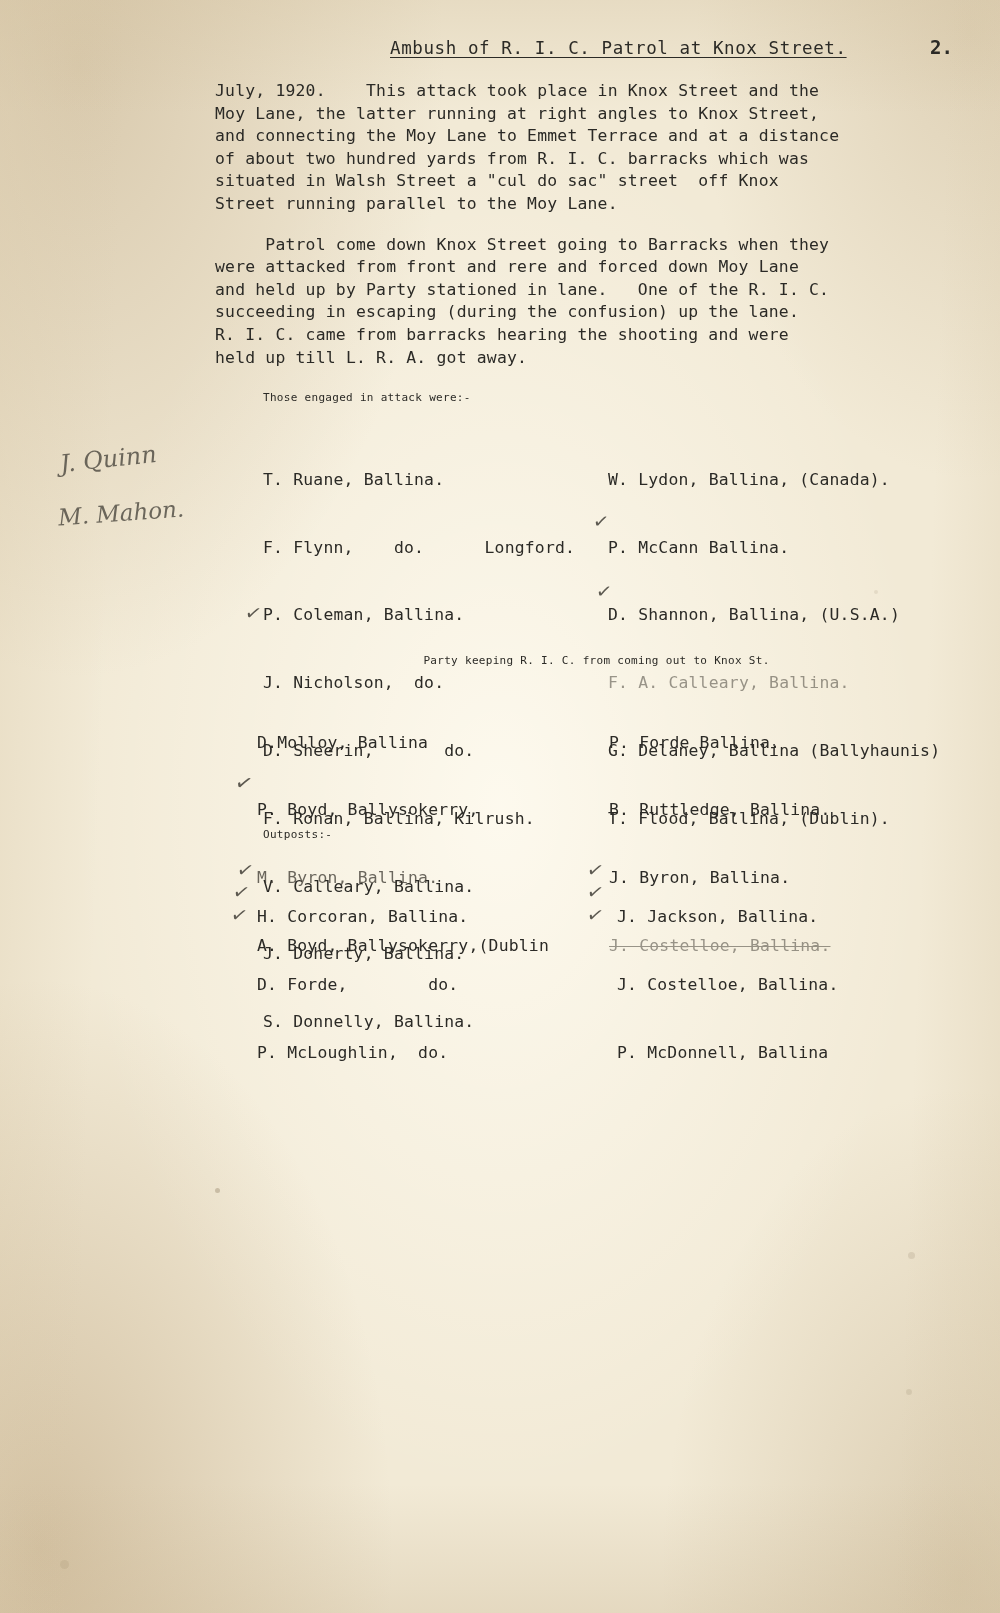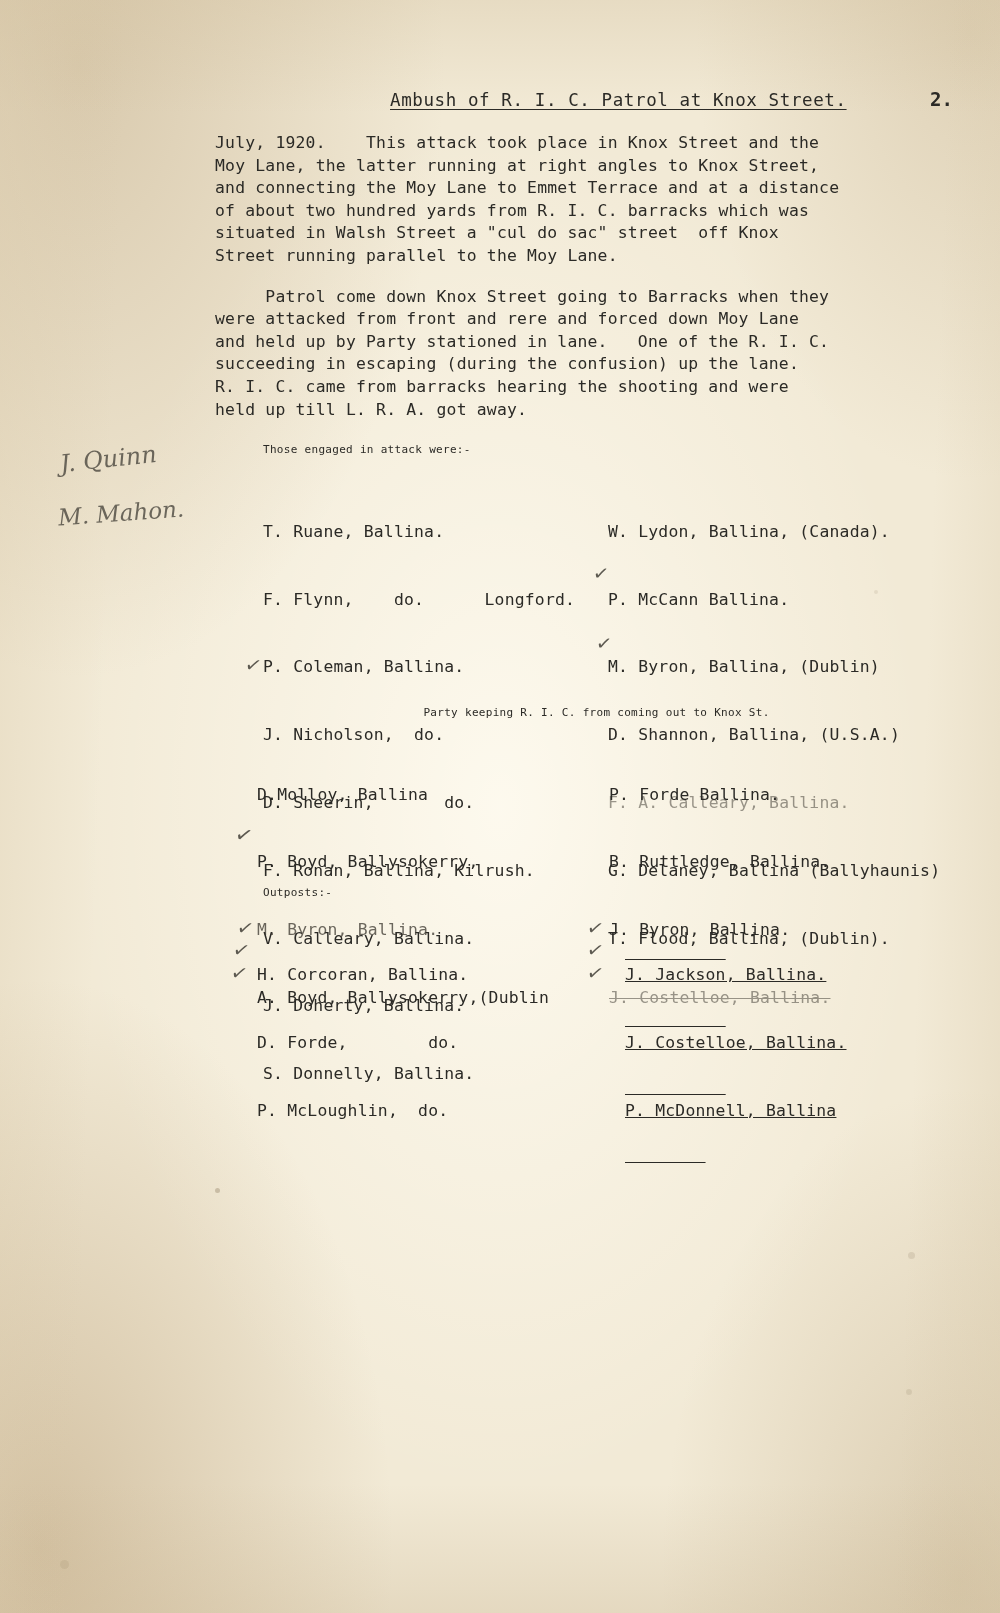--- a/index.html
+++ b/index.html
@@ -35,21 +35,21 @@
   .speck {
     position: absolute;
     border-radius: 50%;
     background: rgba(120,100,70,0.30);
     pointer-events: none;
   }
 
   .doc {
     position: absolute;
     left: 0; top: 0; right: 0; bottom: 0;
-    padding: 84px 70px;
+    padding: 32px 70px;
     box-sizing: border-box;
   }
 
   .header-row {
     position: relative;
     height: 34px;
     margin-left: 250px;
   }
   .title {
     position: absolute;
@@ -164,21 +164,20 @@
           <div>J. Nicholson,  do.</div>
           <div>D. Sheerin,       do.</div>
           <div>F. Ronan, Ballina, Kilrush.</div>
           <div>V. Calleary, Ballina.</div>
           <div>J. Doherty, Ballina.</div>
           <div>S. Donnelly, Ballina.</div>
         </div>
         <div class="col col-right">
           <div>W. Lydon, Ballina, (Canada).</div>
           <div>P. McCann Ballina.</div>
-          <div>M. Byron, Ballina, (Dublin)</div>
           <div>D. Shannon, Ballina, (U.S.A.)</div>
           <div class="faded">F. A. Calleary, Ballina.</div>
           <div>G. Delaney, Ballina (Ballyhaunis)</div>
           <div>T. Flood, Ballina, (Dublin).</div>
         </div>
 
         <div class="tick" style="left:-18px;top:178px;font-size:20px;transform:rotate(12deg);">✓</div>
         <div class="tick" style="left:330px;top:86px;font-size:19px;transform:rotate(8deg);">✓</div>
         <div class="tick" style="left:333px;top:156px;font-size:19px;transform:rotate(8deg);">✓</div>
       </div>
@@ -193,28 +192,28 @@
         </div>
         <div class="col col-right" style="left:352px;">
           <div>P. Forde Ballina.</div>
           <div>B. Ruttledge, Ballina.</div>
           <div>J. Byron, Ballina.</div>
           <div class="strike faded">J. Costelloe, Ballina.</div>
         </div>
         <div class="tick" style="left:-22px;top:86px;font-size:21px;transform:rotate(14deg);">✓</div>
       </div>
 
-      <div class="section-head" style="margin-top:18px;">Outposts:-</div>
+      <div class="section-head" style="margin-top:12px;">Outposts:-</div>
       <div class="list-block" style="height:80px;margin-left:42px;">
         <div class="col col-left">
           <div>H. Corcoran, Ballina.</div>
           <div>D. Forde,        do.</div>
           <div>P. McLoughlin,  do.</div>
         </div>
-        <div class="col col-right" style="left:368px;text-decoration:underline;">
+        <div class="col col-right" style="left:360px;">
           <div>J. Jackson, Ballina.</div>
           <div>J. Costelloe, Ballina.</div>
           <div>P. McDonnell, Ballina</div>
         </div>
         <div class="tick" style="left:-20px;top:-2px;font-size:20px;transform:rotate(12deg);">✓</div>
         <div class="tick" style="left:-24px;top:20px;font-size:20px;transform:rotate(12deg);">✓</div>
         <div class="tick" style="left:-26px;top:43px;font-size:20px;transform:rotate(12deg);">✓</div>
         <div class="tick" style="left:330px;top:-2px;font-size:20px;transform:rotate(12deg);">✓</div>
         <div class="tick" style="left:330px;top:20px;font-size:20px;transform:rotate(12deg);">✓</div>
         <div class="tick" style="left:330px;top:43px;font-size:20px;transform:rotate(12deg);">✓</div>

